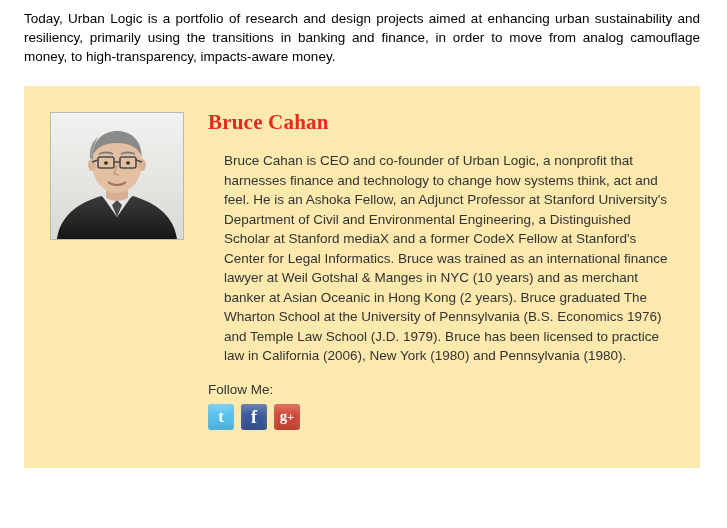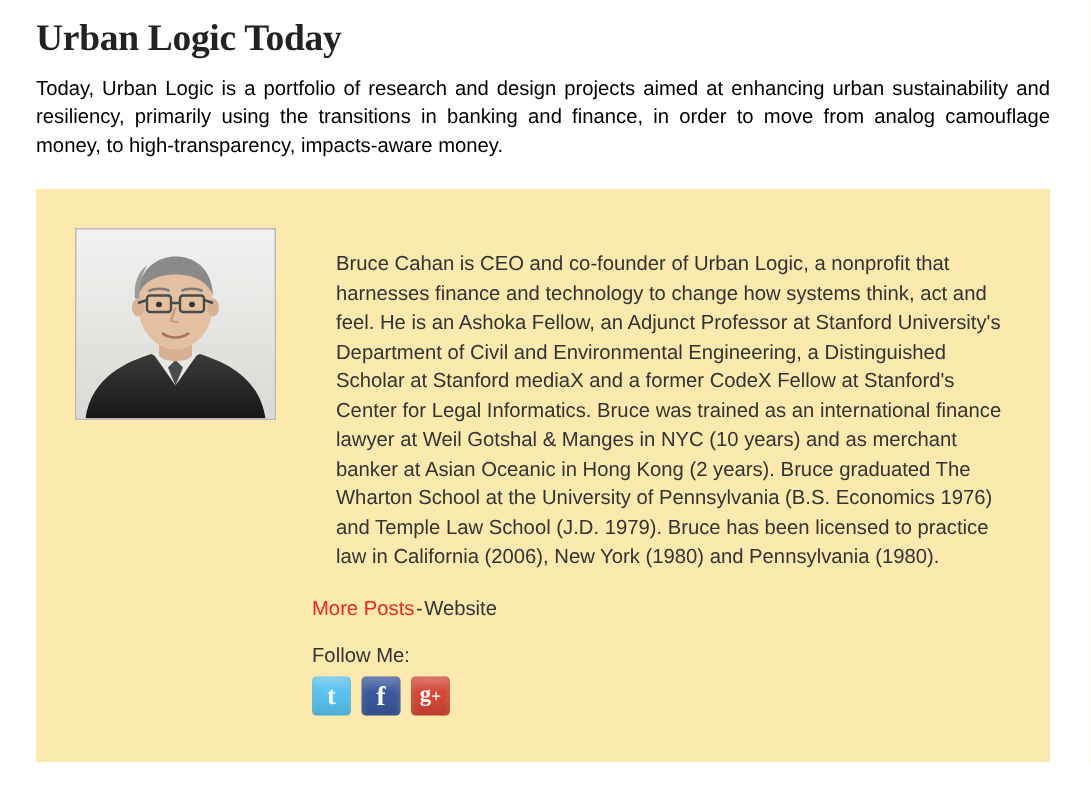--- a/index.html
+++ b/index.html
@@ -130,21 +130,20 @@
   .social-twitter { background: #58c3ef; }
   .social-facebook { background: #3a589b; font-size: 18px; }
   .social-gplus { background: #d34836; font-size: 15px; }
   .social-gplus .plus { font-size: 12px; vertical-align: 2px; }
 </style>
 </head>
 <body>
 
 <div class="page">
 
-  <h1 class="post-title">Urban Logic Today</h1>
 
   <p class="post-intro">Today, Urban Logic is a portfolio of research and design projects aimed at enhancing urban sustainability and resiliency, primarily using the transitions in banking and finance, in order to move from analog camouflage money, to high-transparency, impacts-aware money.</p>
 
   <div class="author-box">
 
     <div class="avatar-wrap">
       <div class="avatar">
         <svg width="132" height="126" viewBox="0 0 132 126">
           <defs>
             <linearGradient id="bg" x1="0" y1="0" x2="0" y2="1">
@@ -189,25 +188,23 @@
           <path d="M70 41 C73 39 80 39 84 41" stroke="#7e7c7a" stroke-width="1.8" fill="none"></path>
 
           <path d="M66 52 L63 61 L68 62" stroke="#c49a7d" stroke-width="1.5" fill="none"></path>
 
           <path d="M57 69 C62 73 70 73 75 69" stroke="#a8705c" stroke-width="1.8" fill="none"></path>
         </svg>
       </div>
     </div>
 
     <div class="author-main">
+      <div class="author-name">Bruce Cahan</div>
       <p class="author-bio">Bruce Cahan is CEO and co-founder of Urban Logic, a nonprofit that harnesses finance and technology to change how systems think, act and feel. He is an Ashoka Fellow, an Adjunct Professor at Stanford University's Department of Civil and Environmental Engineering, a Distinguished Scholar at Stanford mediaX and a former CodeX Fellow at Stanford's Center for Legal Informatics. Bruce was trained as an international finance lawyer at Weil Gotshal &amp; Manges in NYC (10 years) and as merchant banker at Asian Oceanic in Hong Kong (2 years). Bruce graduated The Wharton School at the University of Pennsylvania (B.S. Economics 1976) and Temple Law School (J.D. 1979). Bruce has been licensed to practice law in California (2006), New York (1980) and Pennsylvania (1980).</p>
 
-      <div class="author-links">
-        <a href="#">More Posts</a><span class="sep">-</span><a href="#" class="plain">Website</a>
-      </div>
 
       <div class="follow-label">Follow Me:</div>
 
       <div class="social-row">
         <span class="social social-twitter">t</span>
         <span class="social social-facebook">f</span>
         <span class="social social-gplus">g<span class="plus">+</span></span>
       </div>
     </div>
 

